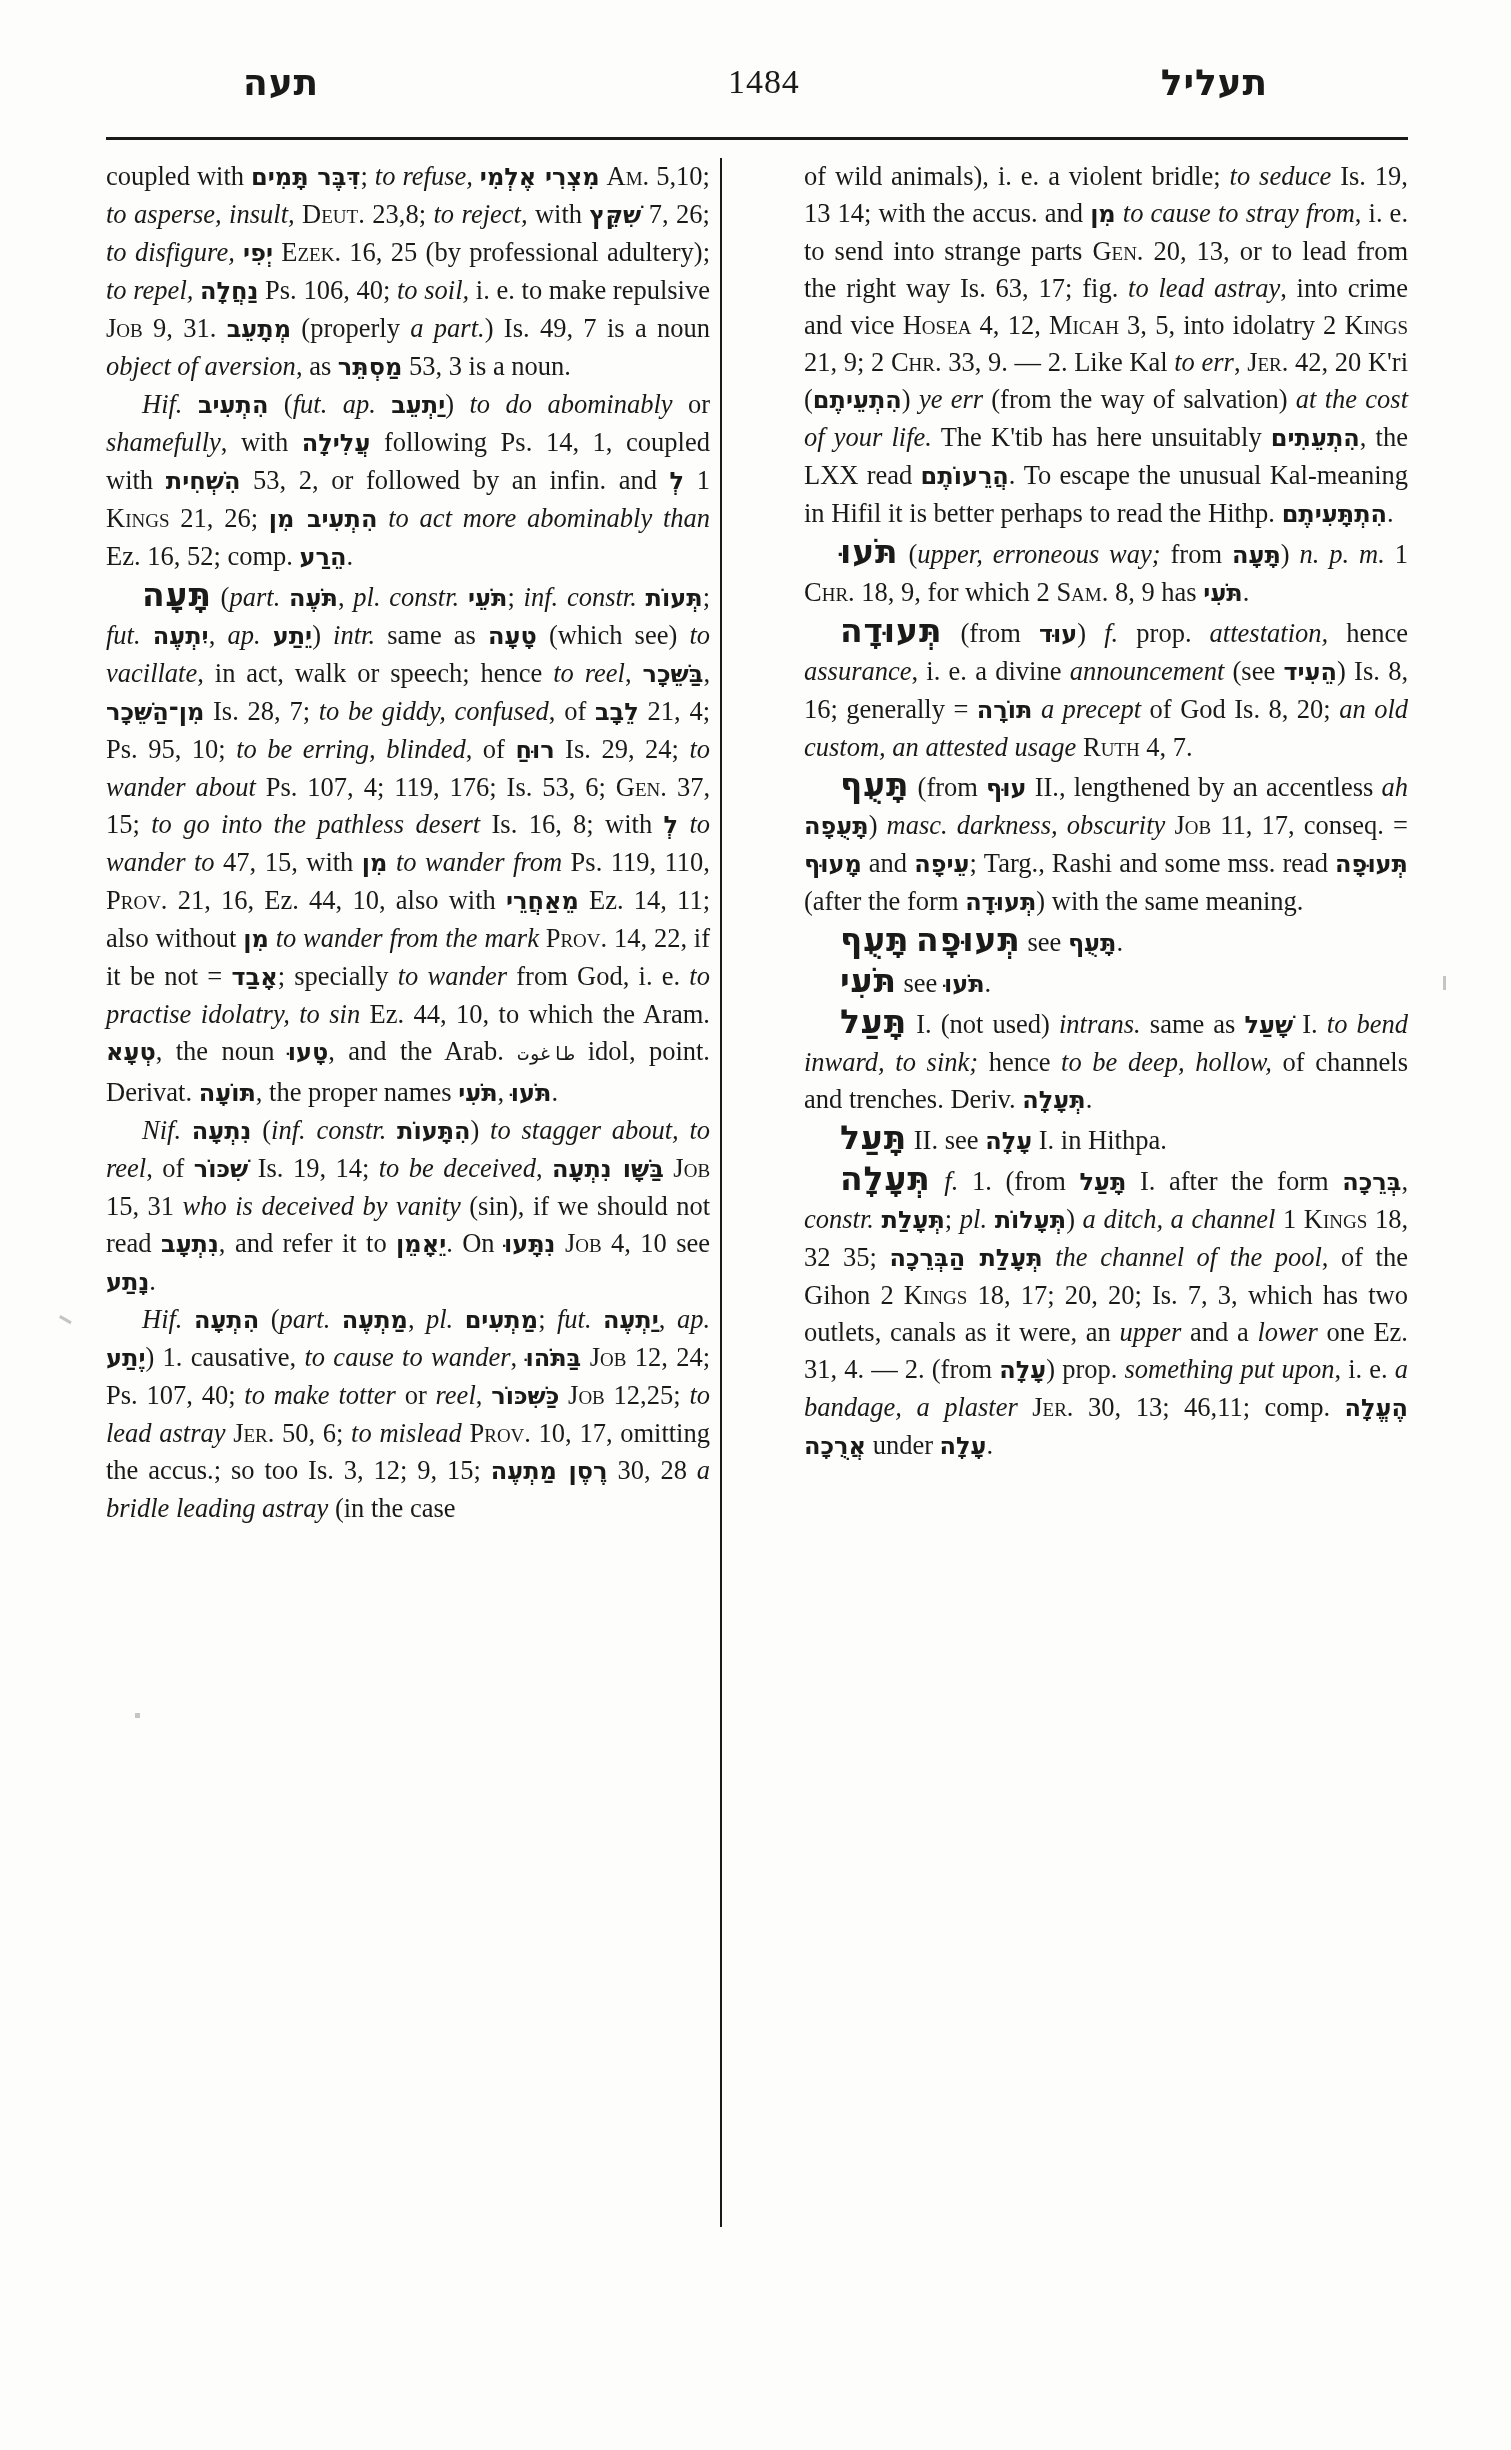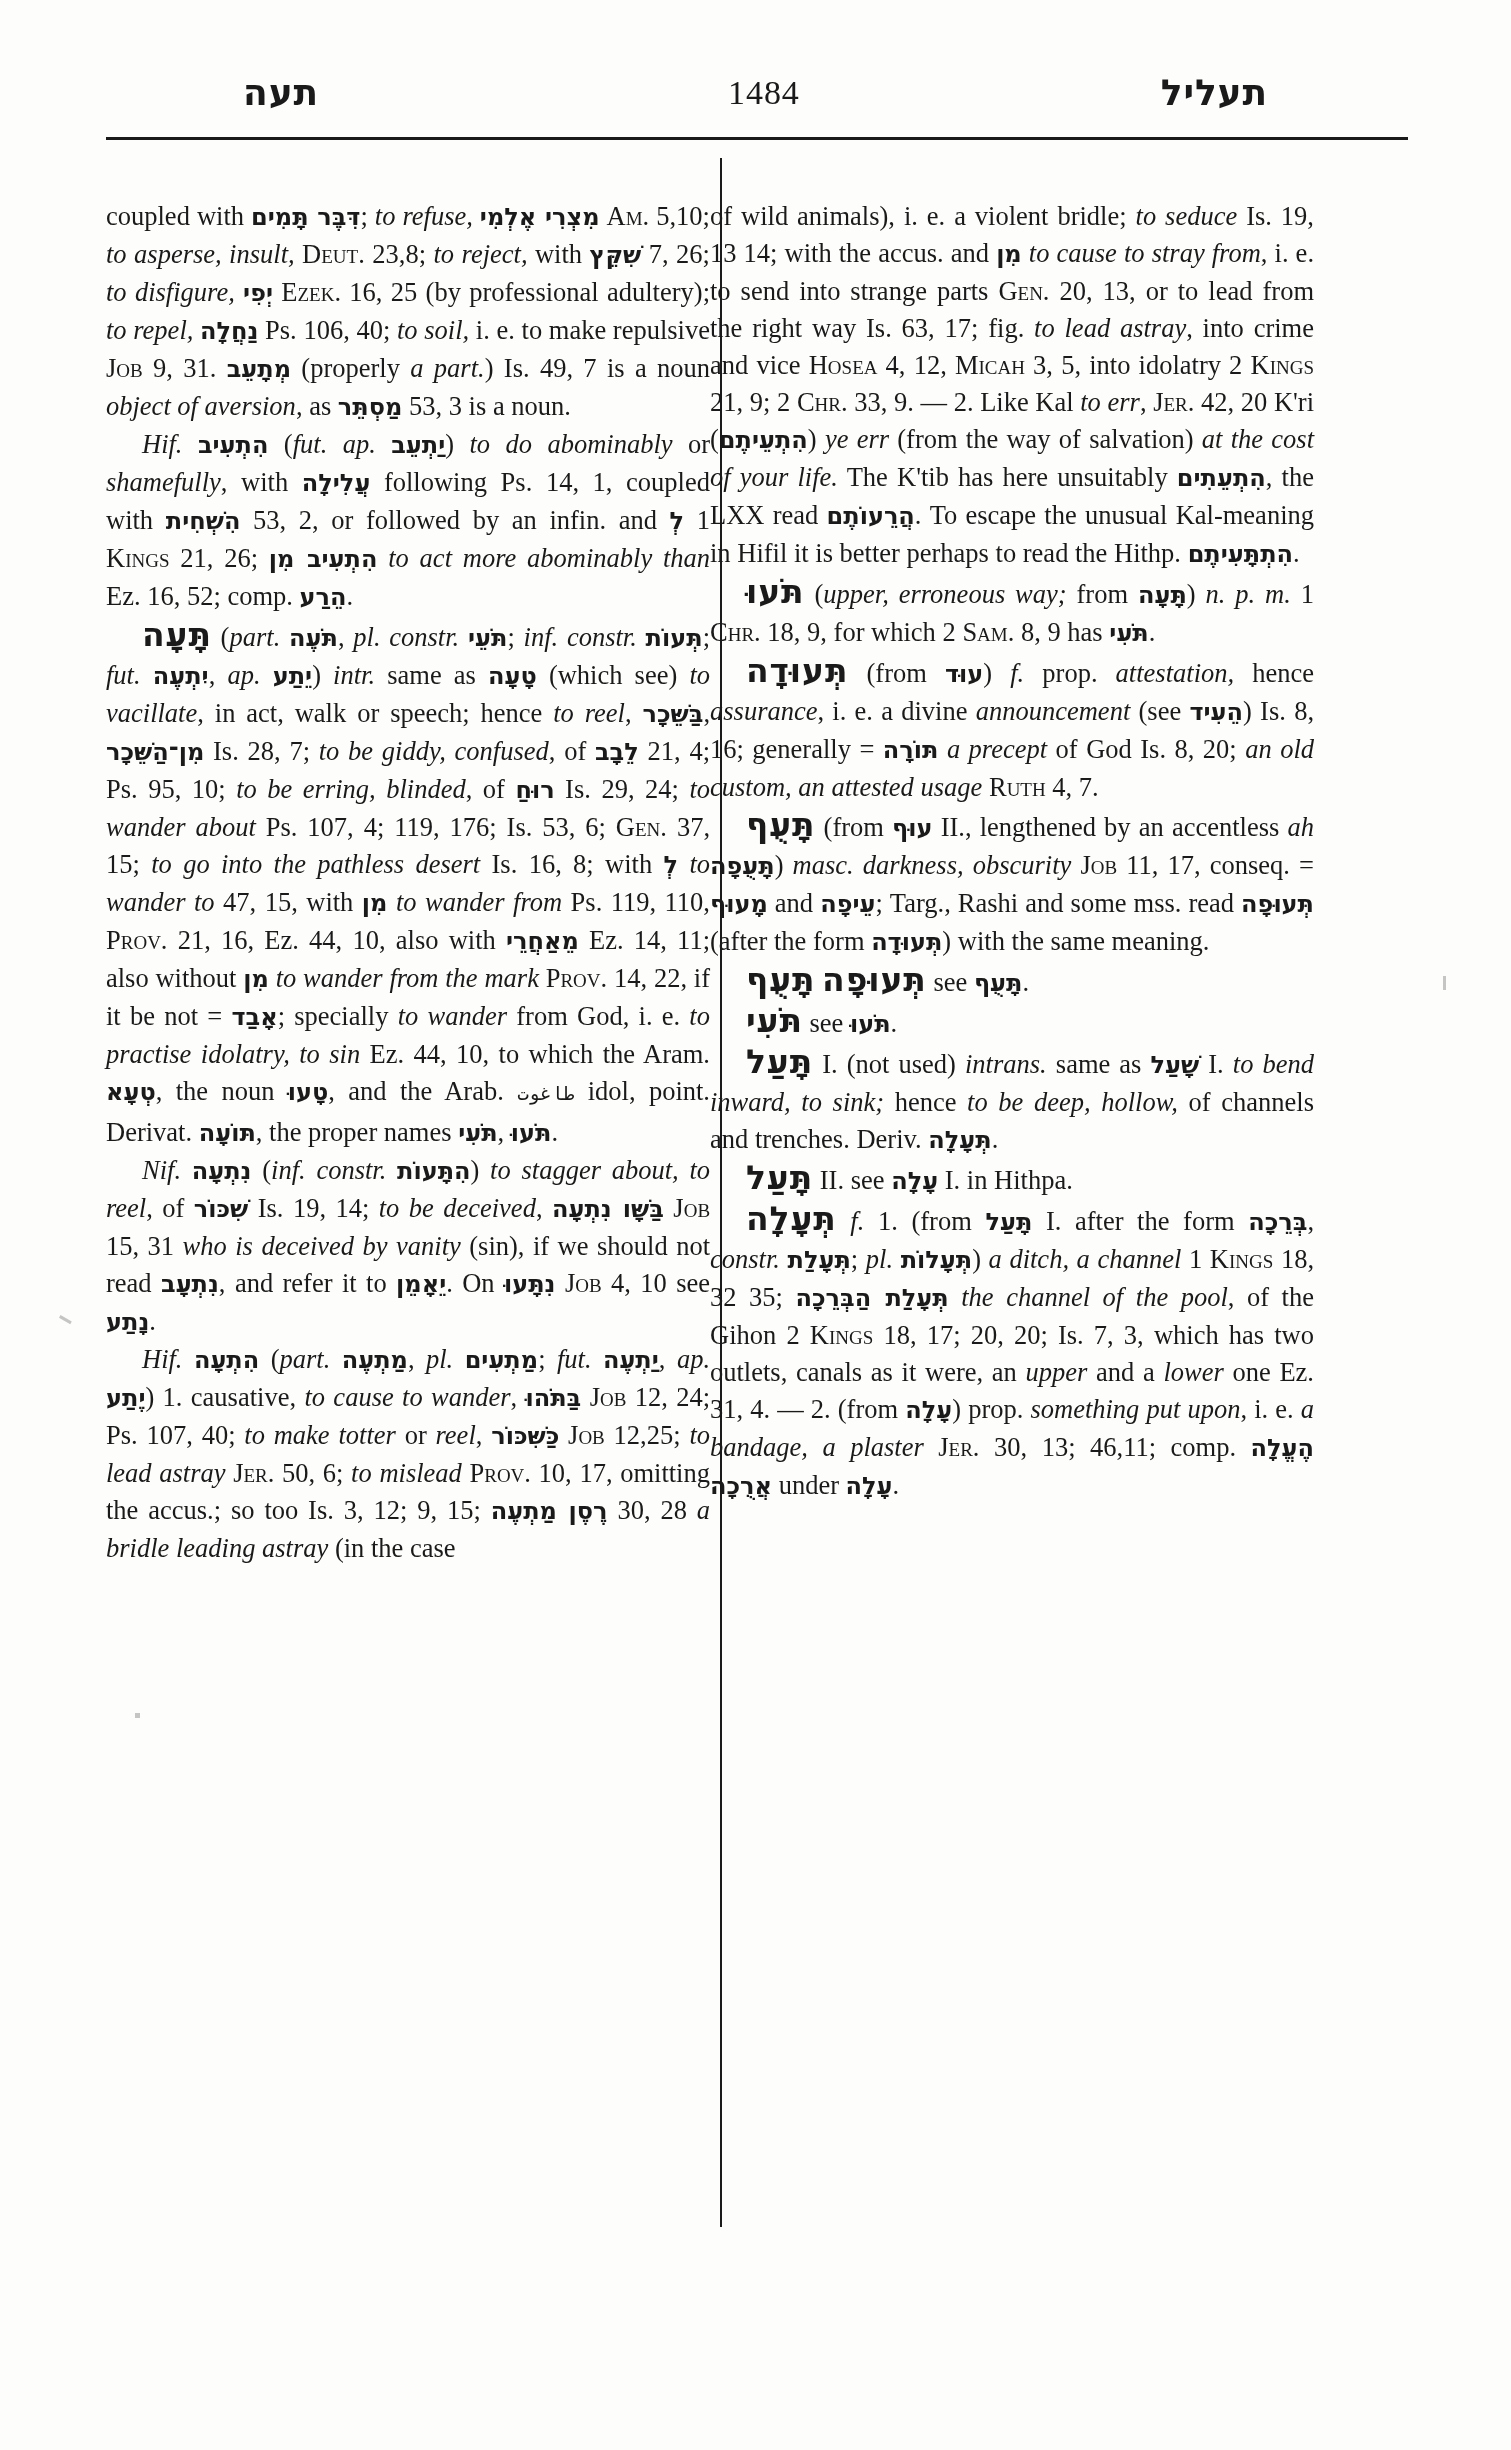--- a/index.html
+++ b/index.html
@@ -25,21 +25,21 @@
   }
 
   
   .running-head {
     position: absolute;
     left: 108px;
     top: 65px;
     width: 1295px;
     height: 56px;
     display: flex;
-    align-items: center;
+    align-items: flex-start;
     justify-content: space-between;
     font-size: 0;
   }
   .rh-left, .rh-right {
     font-family: "DejaVu Sans", sans-serif;
     font-size: 36px;
     font-weight: 700;
     letter-spacing: 0.9px;
     direction: rtl;
     line-height: 1;
@@ -65,21 +65,21 @@
   }
 
   
   .columns {
     position: absolute;
     left: 106px;
     top: 158px;
     width: 1302px;
     height: 2123px;
     display: flex;
-    margin-top: 40px;
+    justify-content: space-between;
   }
   .col {
     width: 604px;
     position: relative;
   }
   .col-divider {
     position: absolute;
     left: 720px;
     top: 158px;
     width: 1.8px;

